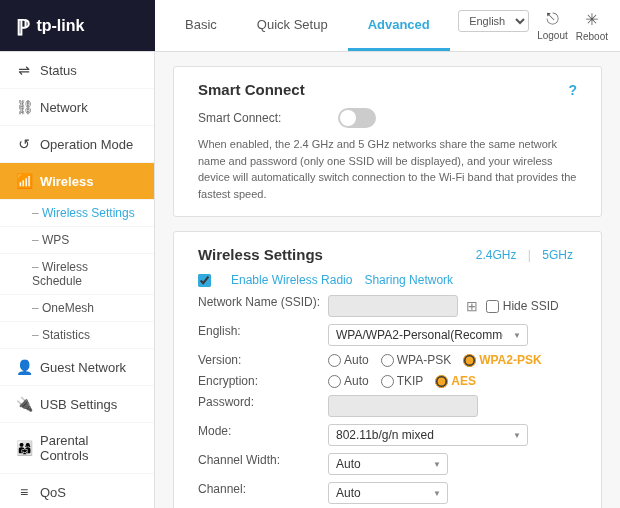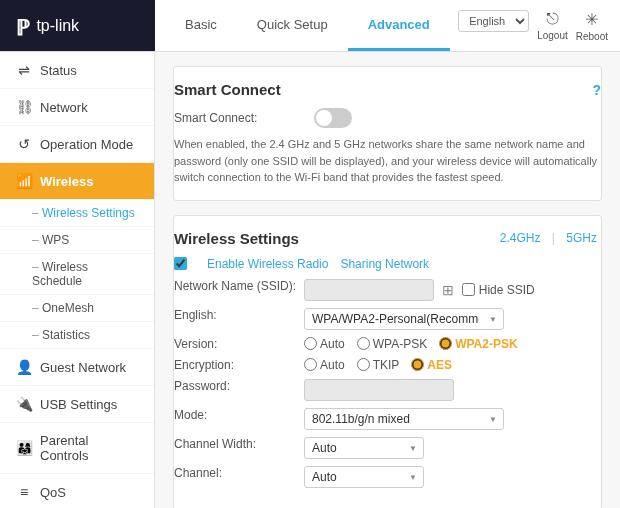--- a/index.html
+++ b/index.html
@@ -2,21 +2,21 @@
 <html><head>
   <meta charset="utf-8">
   <style>
     * { box-sizing: border-box; margin: 0; padding: 0; }
     body { font-family: Arial, sans-serif; font-size: 12px; background: #f0f0f0; width: 620px; height: 508px; overflow: hidden; }
 
     
     .header { background: #fff; height: 52px; display: flex; align-items: center; border-bottom: 1px solid #ddd; }
     .logo { width: 155px; background: #1a1a2e; height: 100%; display: flex; align-items: center; padding-left: 16px; gap: 6px; }
     .logo-icon { color: #fff; font-size: 22px; font-weight: bold; }
-    .logo-text { color: #fff; font-size: 16px; font-weight: normal; }
+    .logo-text { color: #fff; font-size: 16px; font-weight: bold; }
     .nav-tabs { display: flex; align-items: center; height: 100%; flex: 1; padding-left: 10px; gap: 0; }
     .nav-tab { padding: 0 20px; height: 100%; display: flex; align-items: center; color: #555; font-size: 13px; cursor: pointer; border-bottom: 3px solid transparent; }
     .nav-tab.active { color: #33aadd; border-bottom: 3px solid #33aadd; font-weight: bold; }
     .header-right { display: flex; align-items: flex-start; gap: 8px; padding-right: 12px; }
     .lang-select { border: 1px solid #ccc; border-radius: 3px; padding: 3px 6px; font-size: 11px; color: #555; background: #fff; }
     .header-btn { display: flex; flex-direction: column; align-items: center; color: #555; font-size: 10px; cursor: pointer; gap: 2px; }
     .header-btn-icon { font-size: 16px; }
 
     
     .layout { display: flex; height: 456px; }
@@ -27,21 +27,21 @@
     .sidebar-item.active { background: #f5a623; color: #fff; font-weight: bold; }
     .sidebar-item .icon { font-size: 14px; width: 16px; text-align: center; }
     .sidebar-sub { padding: 6px 16px 6px 32px; cursor: pointer; color: #555; font-size: 12px; border-bottom: 1px solid #f5f5f5; }
     .sidebar-sub.active { color: #33aadd; }
     .sidebar-sub::before { content: "– "; color: #999; }
 
     
     .main { flex: 1; padding: 14px 18px; overflow-y: auto; background: #f7f7f7; }
 
     
-    .section { background: #fff; border: 1px solid #e0e0e0; border-radius: 3px; margin-bottom: 14px; padding: 14px 0; }
+    .section { background: #fff; border: 1px solid #e0e0e0; border-radius: 3px; margin-bottom: 14px; padding: 14px 24px; }
     .section-title { font-size: 15px; font-weight: bold; color: #333; margin-bottom: 10px; display: flex; justify-content: space-between; align-items: center; }
     .help-icon { color: #33aadd; font-size: 14px; cursor: pointer; }
 
     
     .form-row { display: flex; align-items: center; margin-bottom: 8px; }
     .form-label { width: 140px; color: #555; font-size: 12px; flex-shrink: 0; }
     .toggle { width: 38px; height: 20px; background: #ccc; border-radius: 10px; position: relative; cursor: pointer; }
     .toggle::after { content: ''; width: 16px; height: 16px; background: #fff; border-radius: 50%; position: absolute; top: 2px; left: 2px; transition: left 0.2s; }
     .smart-desc { font-size: 11px; color: #666; line-height: 1.5; margin-top: 6px; }
 

